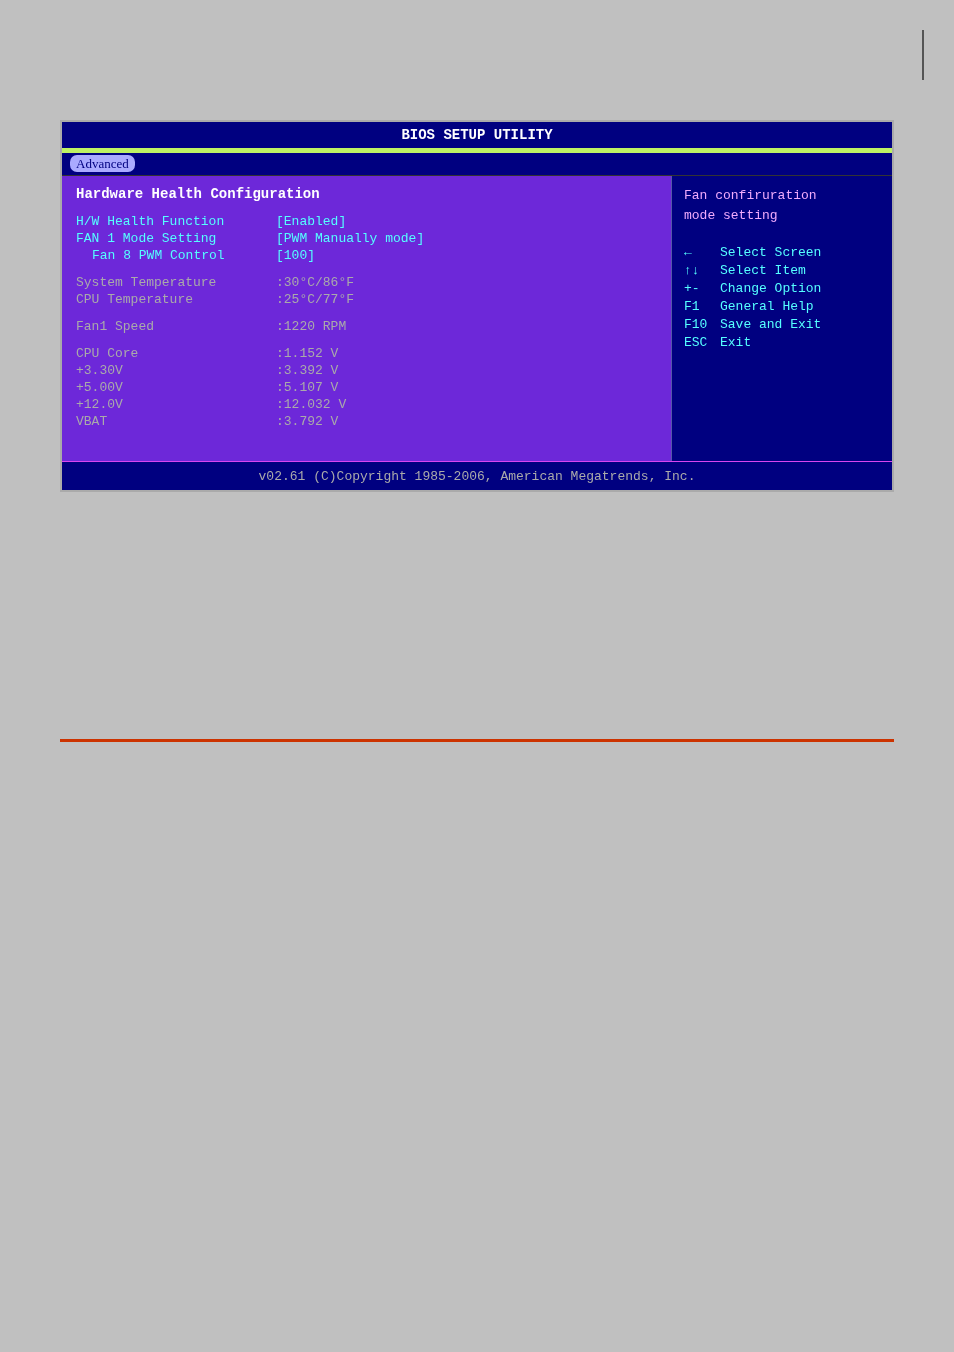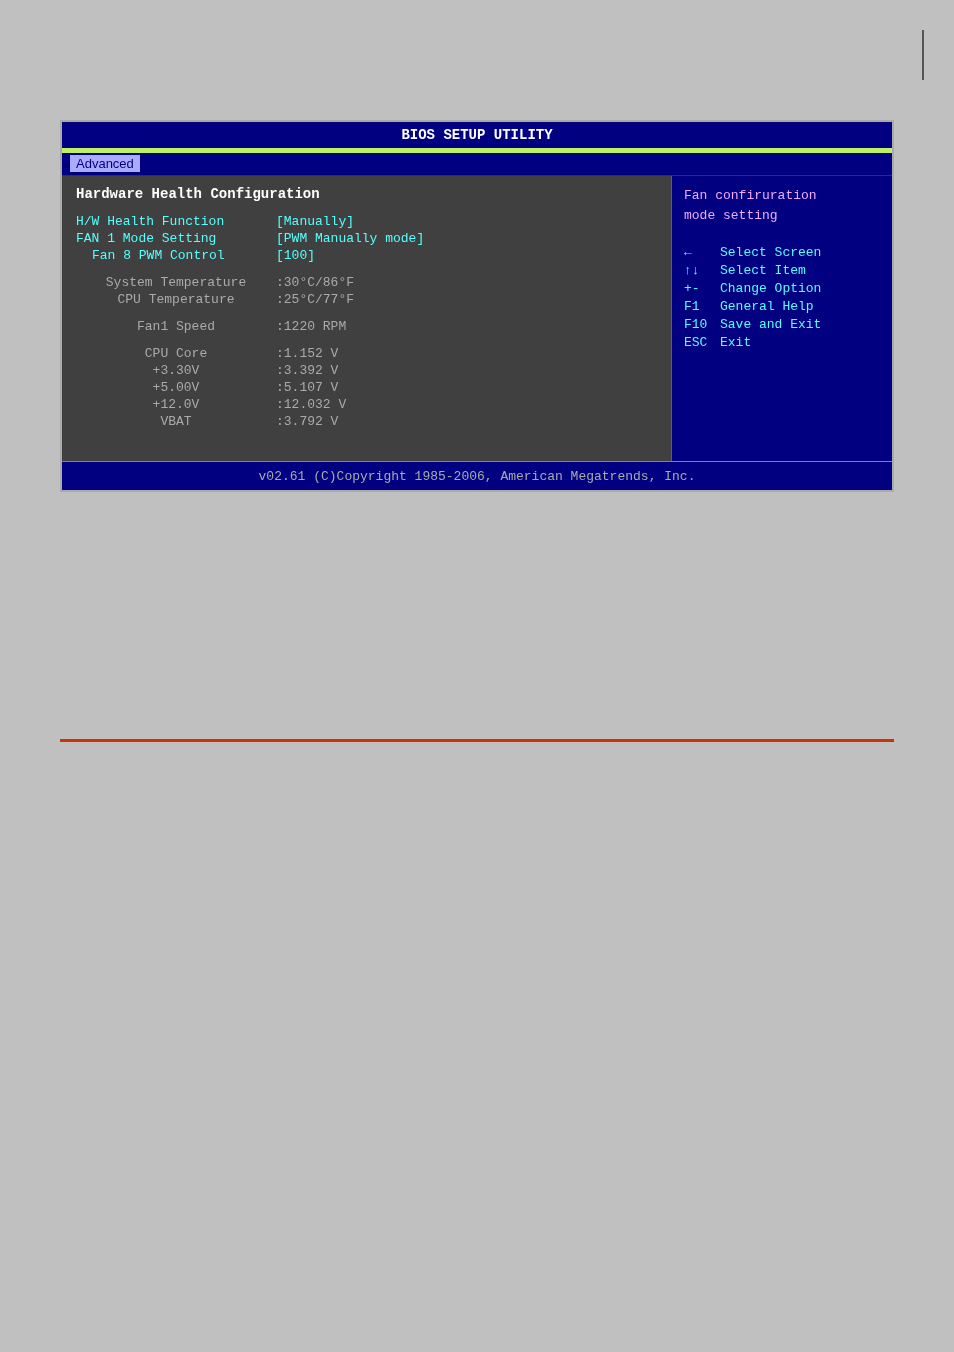--- a/index.html
+++ b/index.html
@@ -68,36 +68,37 @@
       background-color: #000080;
       padding: 2px 8px;
       border-bottom: 1px solid #333;
     }
 
     .menu-item-active {
       color: #000080;
       background-color: #aaaaff;
       padding: 1px 6px;
       font-size: 13px;
-      font-family: Liberation Sans, sans-serif;
+      font-family: Liberation Serif, serif;
+      border-radius: 7px;
     }
 
     
     .main-content {
       display: flex;
       flex-direction: row;
       padding: 0;
     }
 
     
     .left-panel {
       flex: 1;
       padding: 10px 14px;
       border-right: 1px solid #5555aa;
-      background-color: #404040;
+      background-color: #6d28d9;
     }
 
     .section-title {
       color: #ffffff;
       font-size: 14px;
       font-weight: bold;
       font-family: 'Courier New', Courier, monospace;
       margin-bottom: 12px;
     }
 
@@ -133,21 +134,20 @@
     .spacer {
       height: 10px;
     }
 
     .config-label-plain {
       color: #aaaaaa;
       font-size: 13px;
       font-family: 'Courier New', Courier, monospace;
       width: 200px;
       flex-shrink: 0;
-      text-align: center;
     }
 
     .config-value-plain {
       color: #aaaaaa;
       font-size: 13px;
       font-family: 'Courier New', Courier, monospace;
     }
 
     
     .right-panel {
@@ -221,21 +221,21 @@
     </div>
 
     <div class="main-content">
 
       <div class="left-panel">
 
         <div class="section-title">Hardware Health Configuration</div>
 
         <div class="config-row">
           <span class="config-label">H/W Health Function</span>
-          <span class="config-value-bracket">[Manually]</span>
+          <span class="config-value-bracket">[Enabled]</span>
         </div>
 
         <div class="config-row">
           <span class="config-label">FAN 1 Mode Setting</span>
           <span class="config-value-bracket">[PWM Manually mode]</span>
         </div>
 
         <div class="config-row">
           <span class="config-label-indented">Fan 8 PWM Control</span>
           <span class="config-value-bracket">[100]</span>

